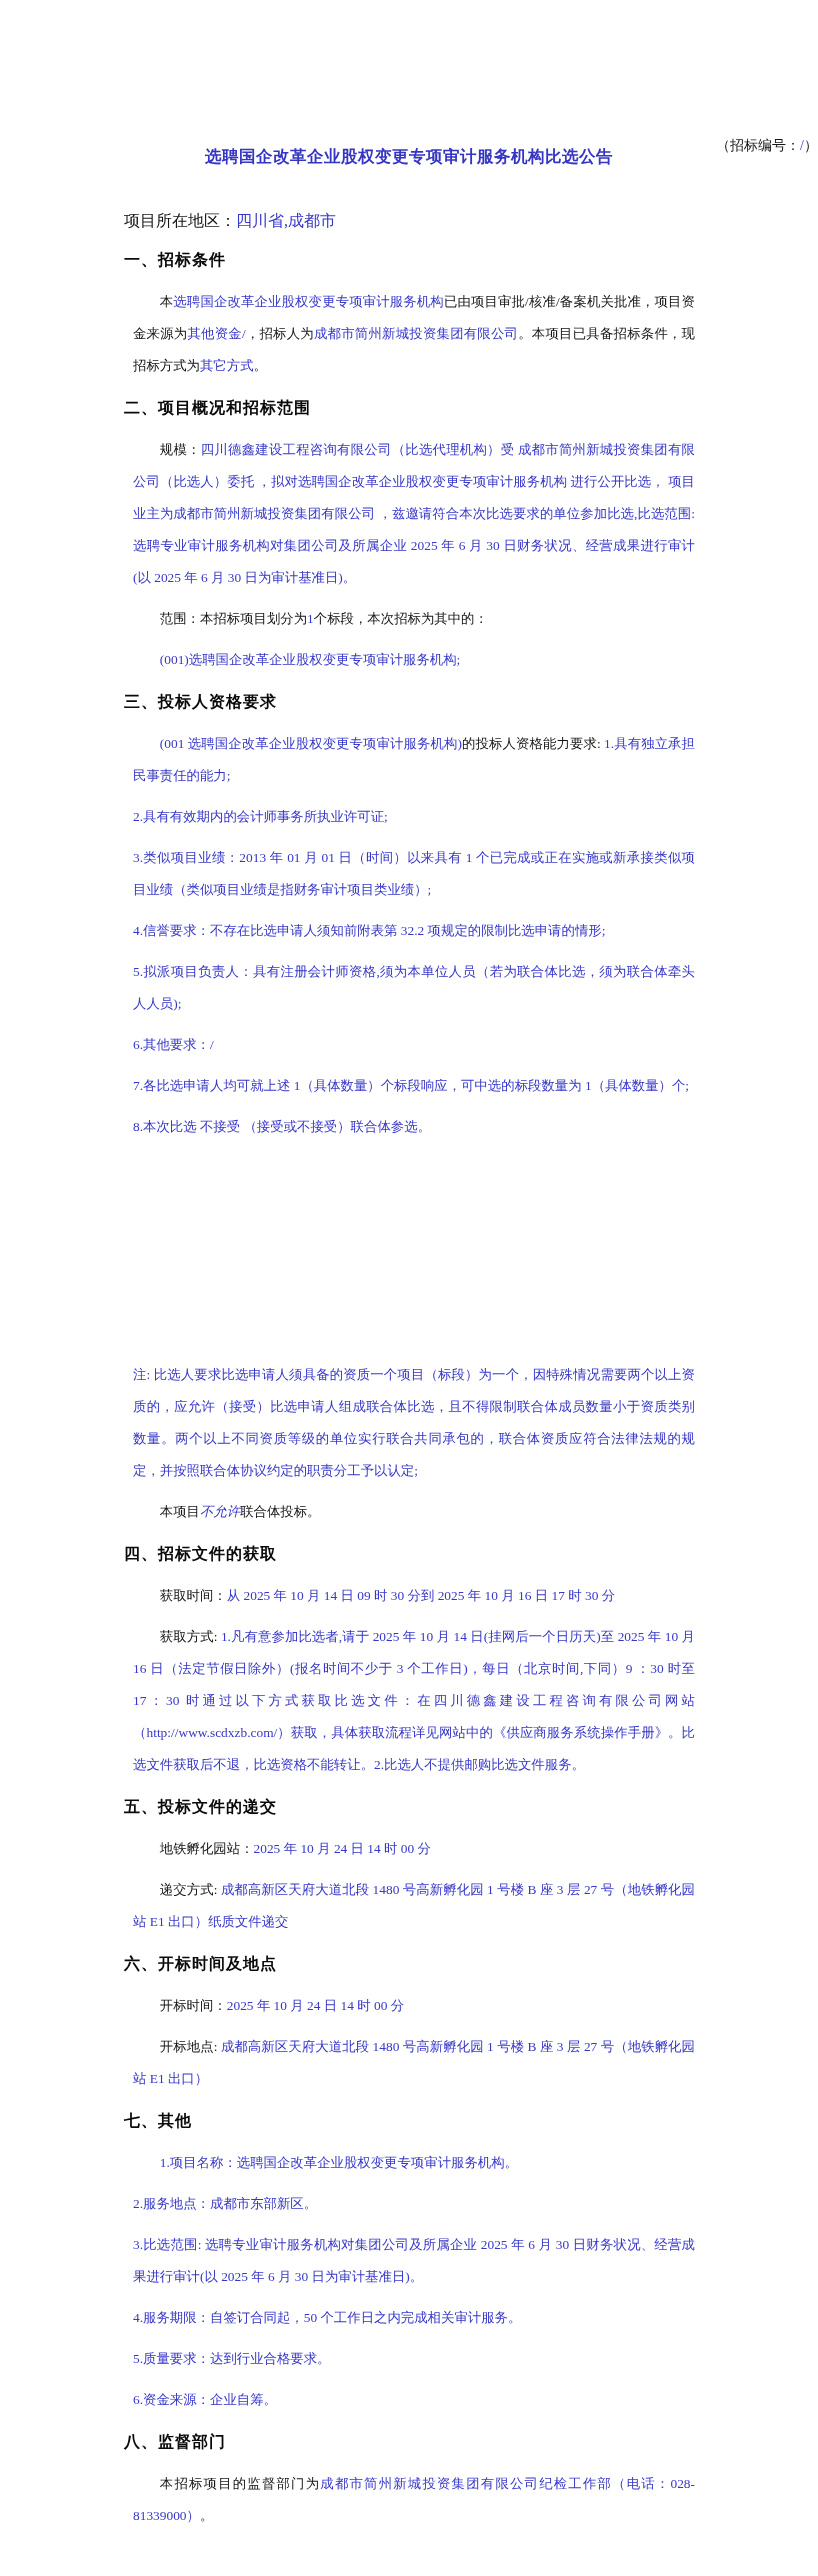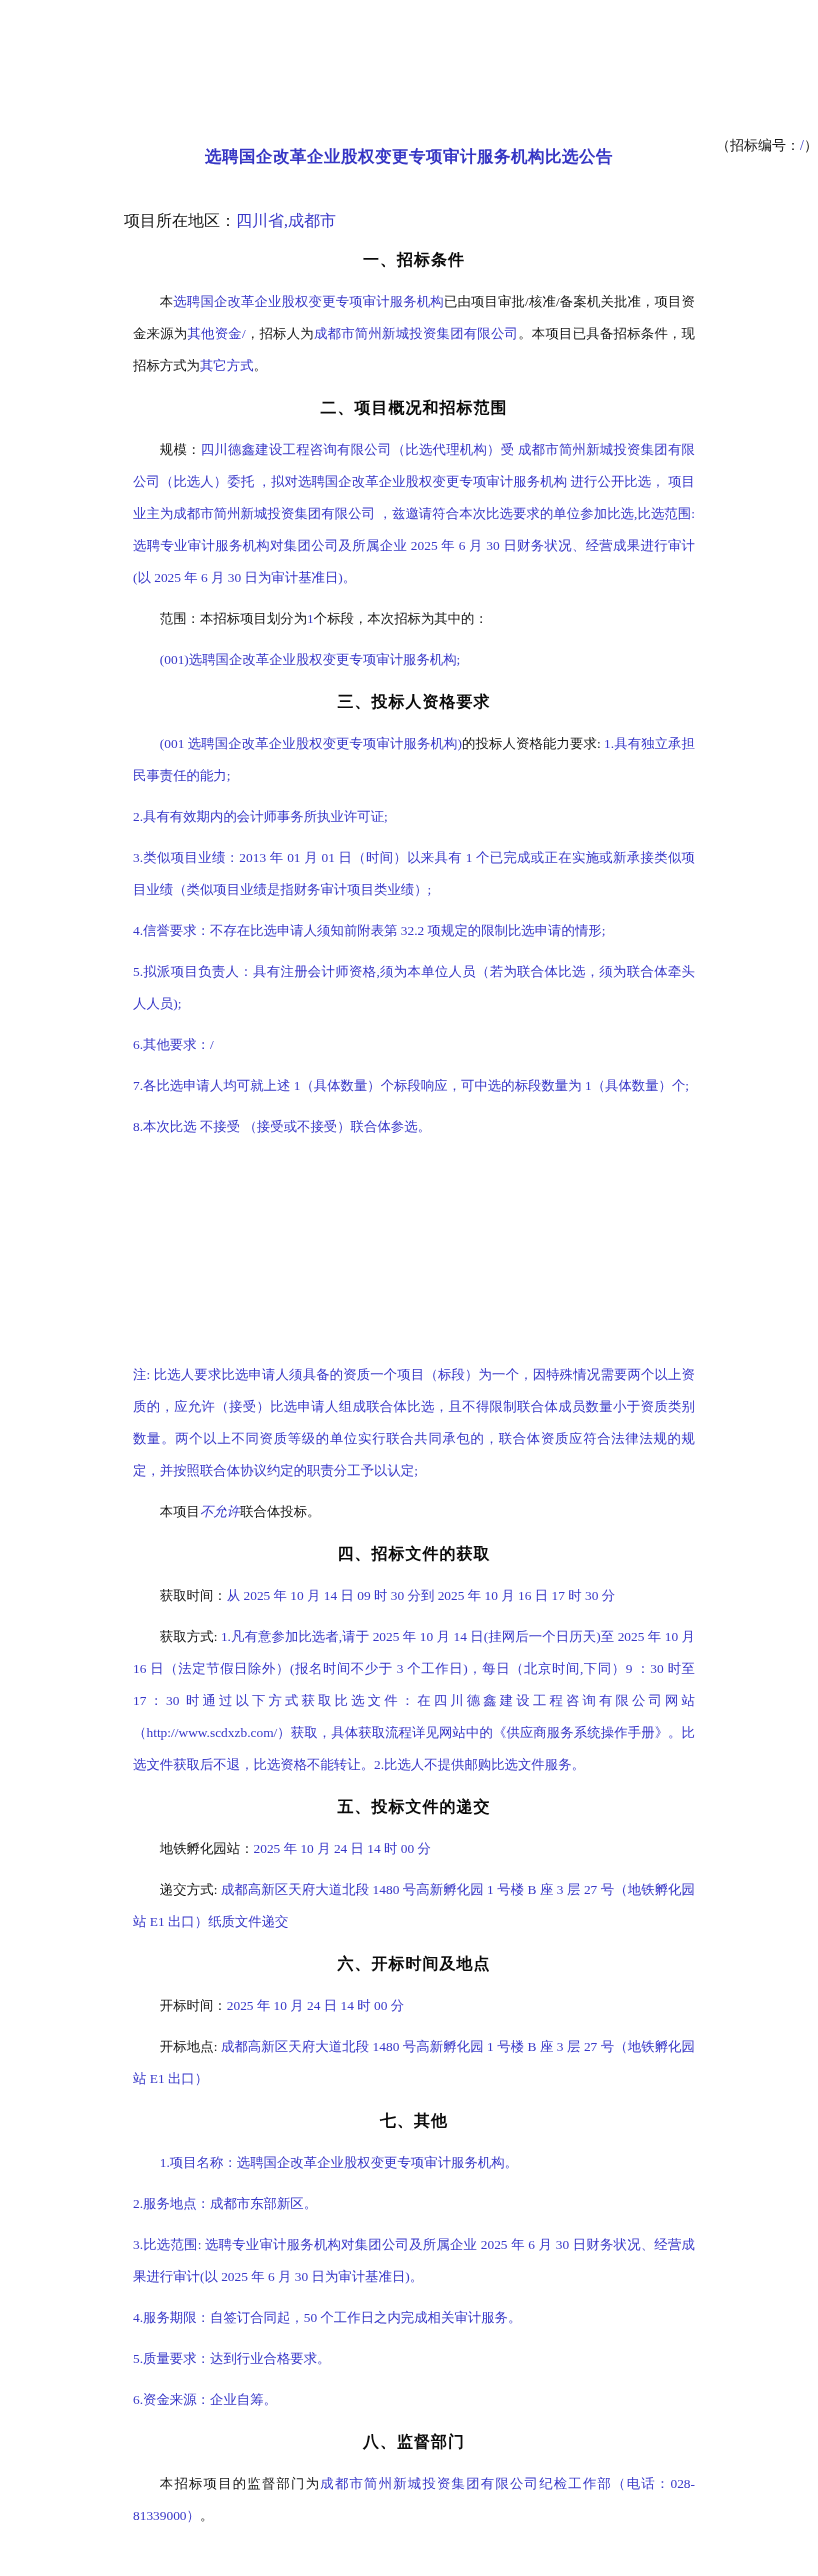--- a/index.html
+++ b/index.html
@@ -32,21 +32,21 @@
   .body-flow{
     position:absolute; top:243px; left:124px; width:580px;
     font-size:13.4px; line-height:32px;
     text-align:justify;
   }
   .sec-heading{
     font-size:16px; font-weight:bold; line-height:34px;
     font-family:"Liberation Sans","DejaVu Sans",sans-serif;
     letter-spacing:1px;
     color:#0a0a0a;
-    text-align:center;
+    text-align:left;
   }
   .para{margin:9px;}
   .indent{text-indent:2em;}
   .blue{color:#3737c8;}
   .black{color:#151515;}
   .italic{font-style:italic;}
 </style>
 </head>
 <body>
 

